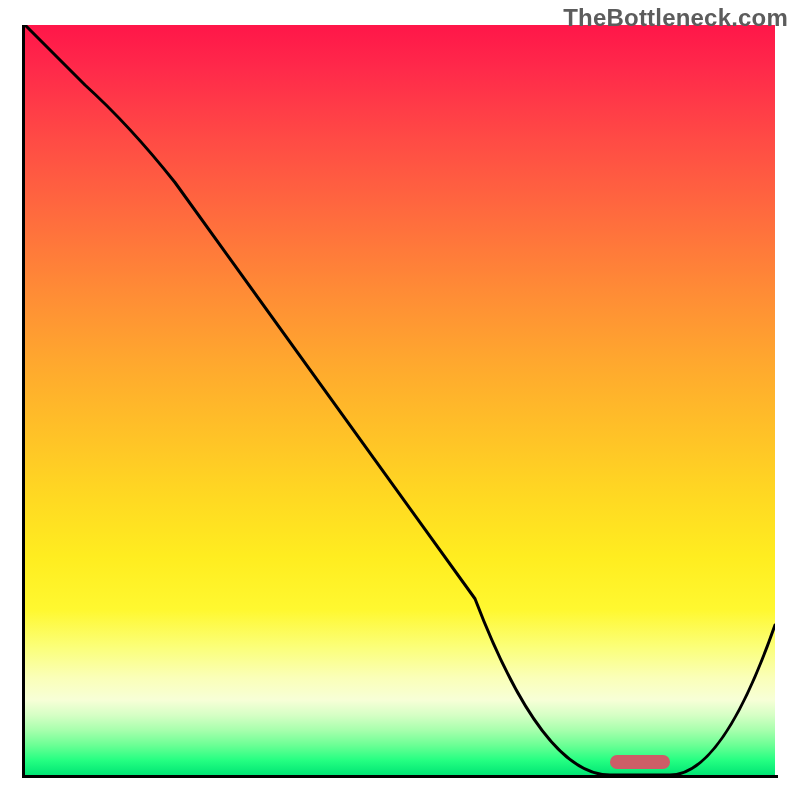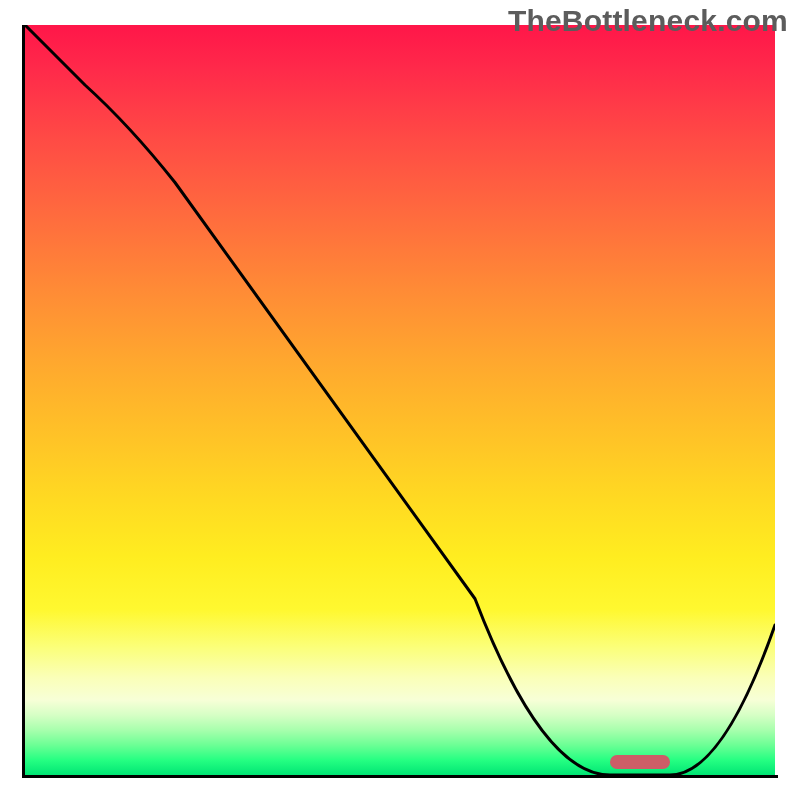--- a/index.html
+++ b/index.html
@@ -13,21 +13,21 @@
   }
   .container {
     position: relative;
     width: 800px;
     height: 800px;
   }
   .watermark {
     position: absolute;
     top: 4px;
     right: 12px;
-    font-size: 30px;
+    font-size: 24px;
     font-weight: 600;
     color: #5c5c5c;
     letter-spacing: 0.2px;
     z-index: 10;
   }
   .plot-area {
     position: absolute;
     left: 25px;
     top: 25px;
     width: 750px;

